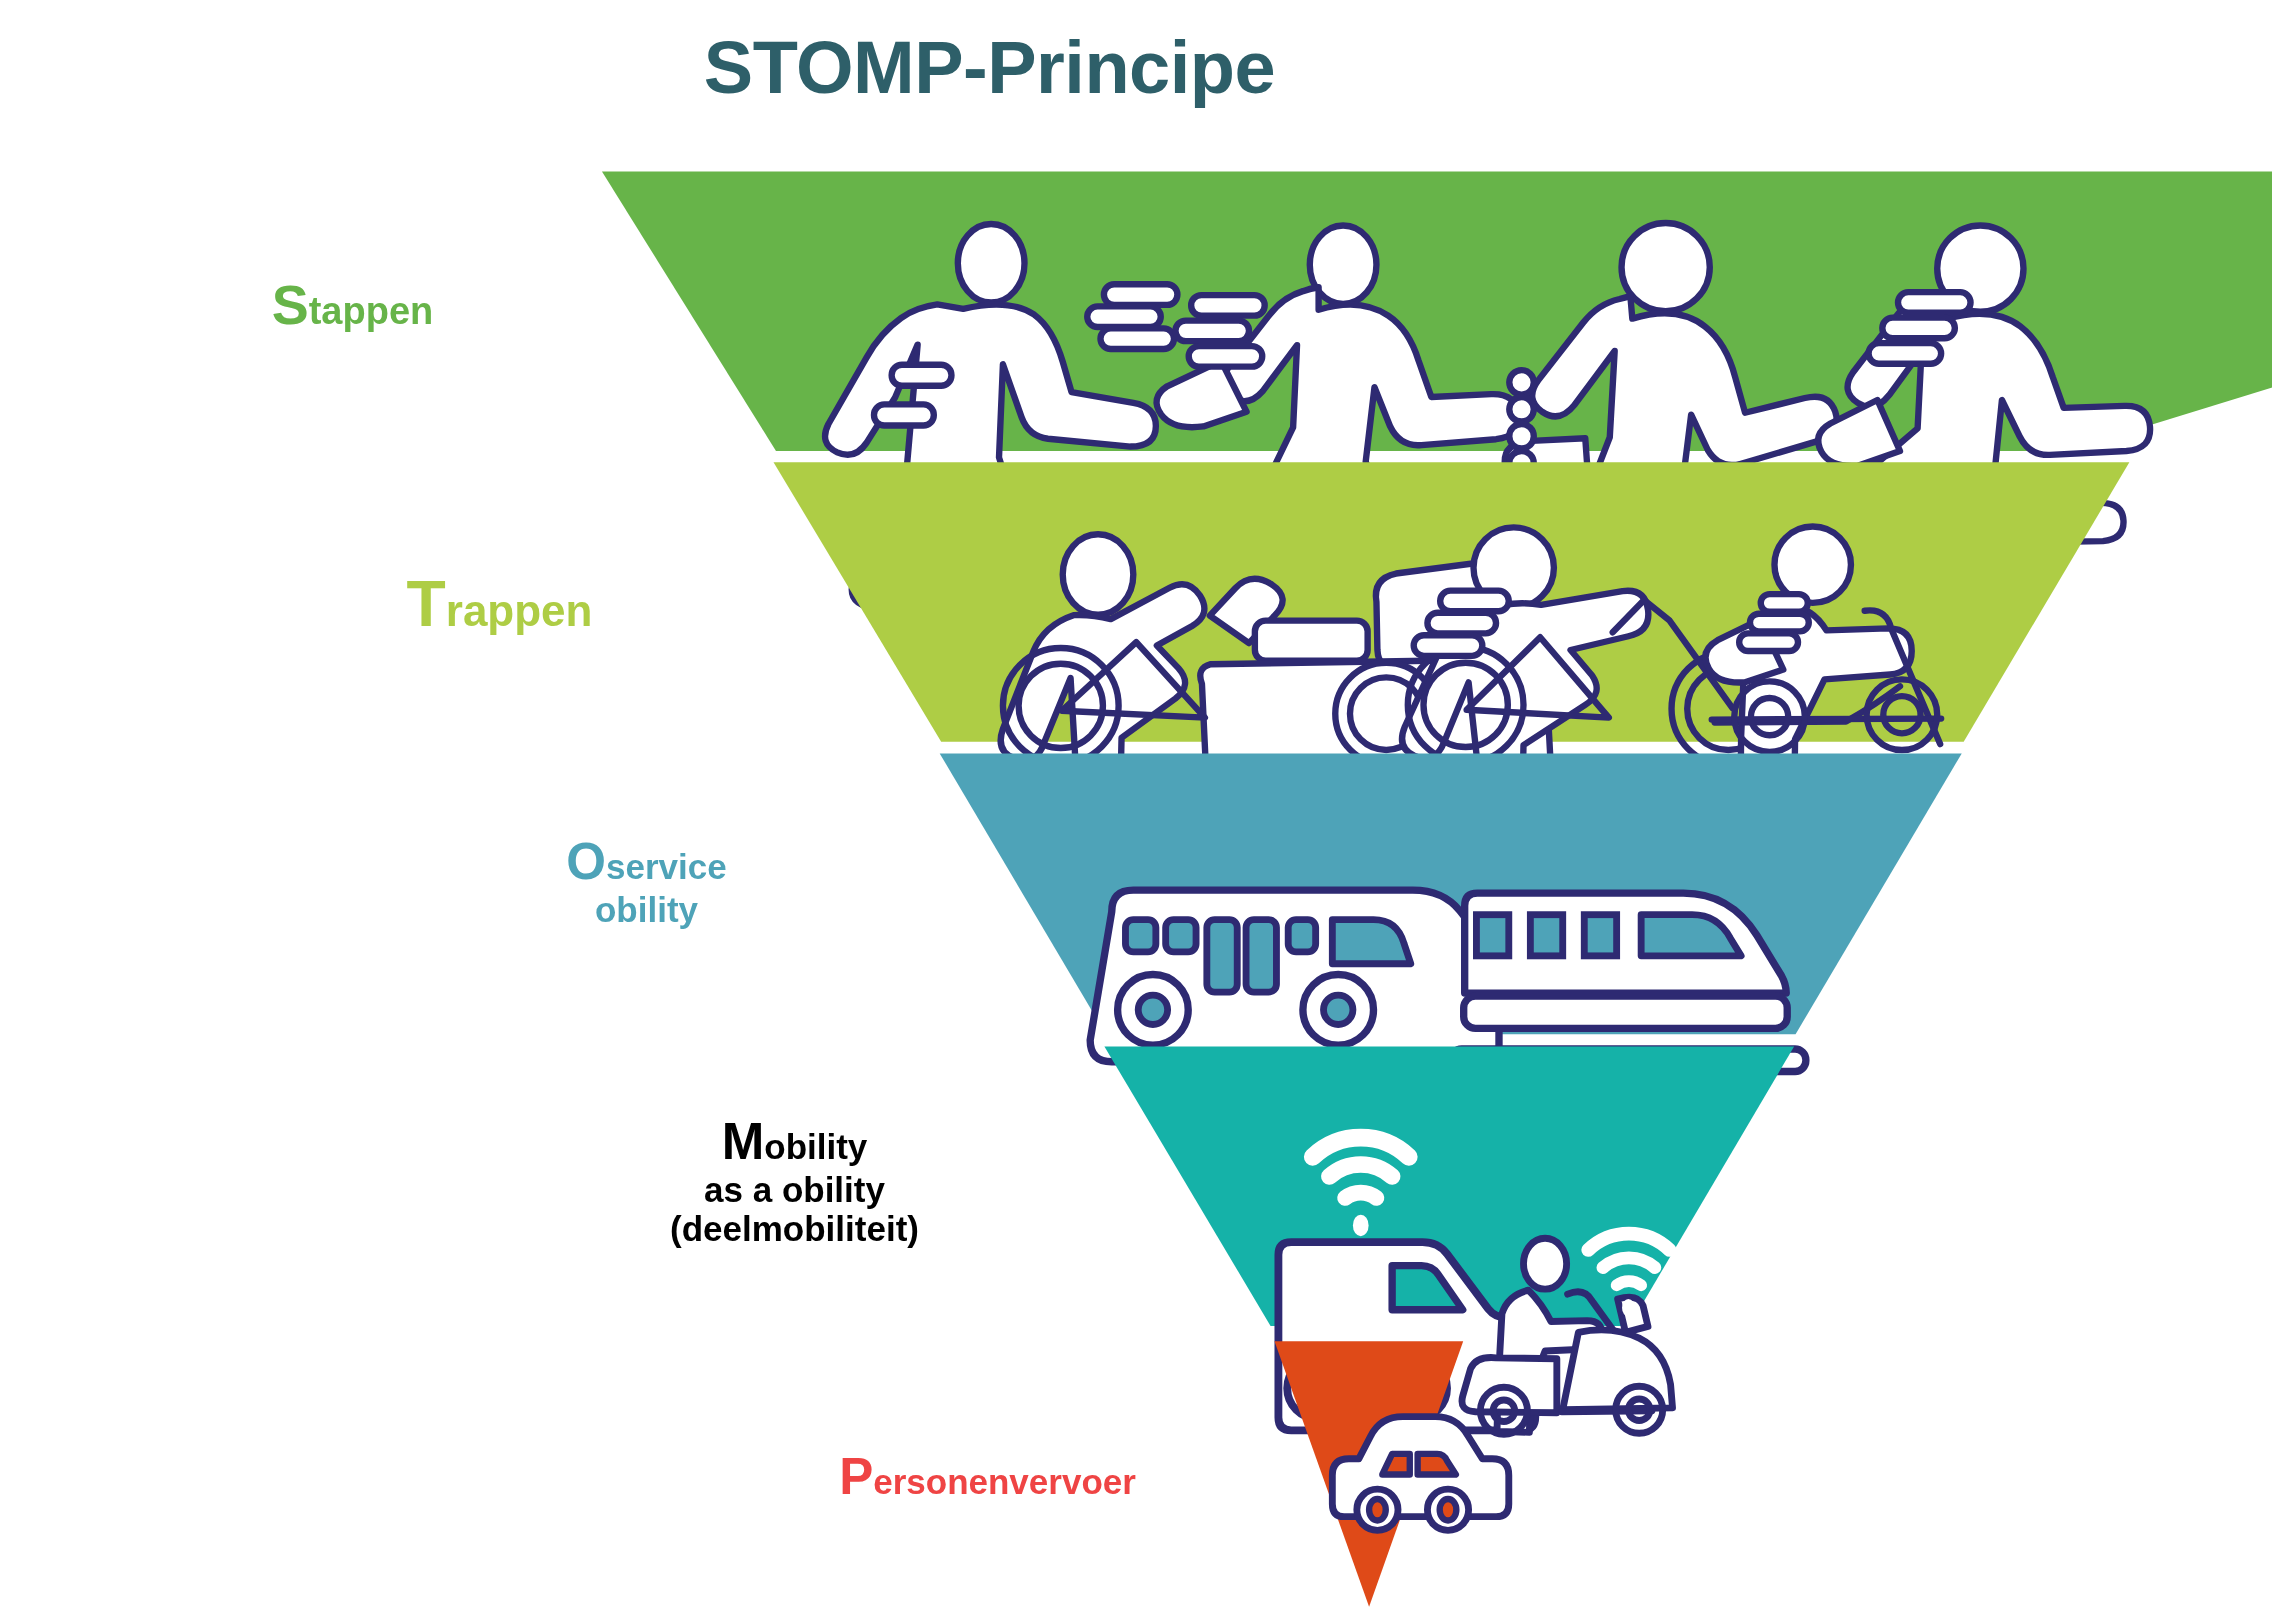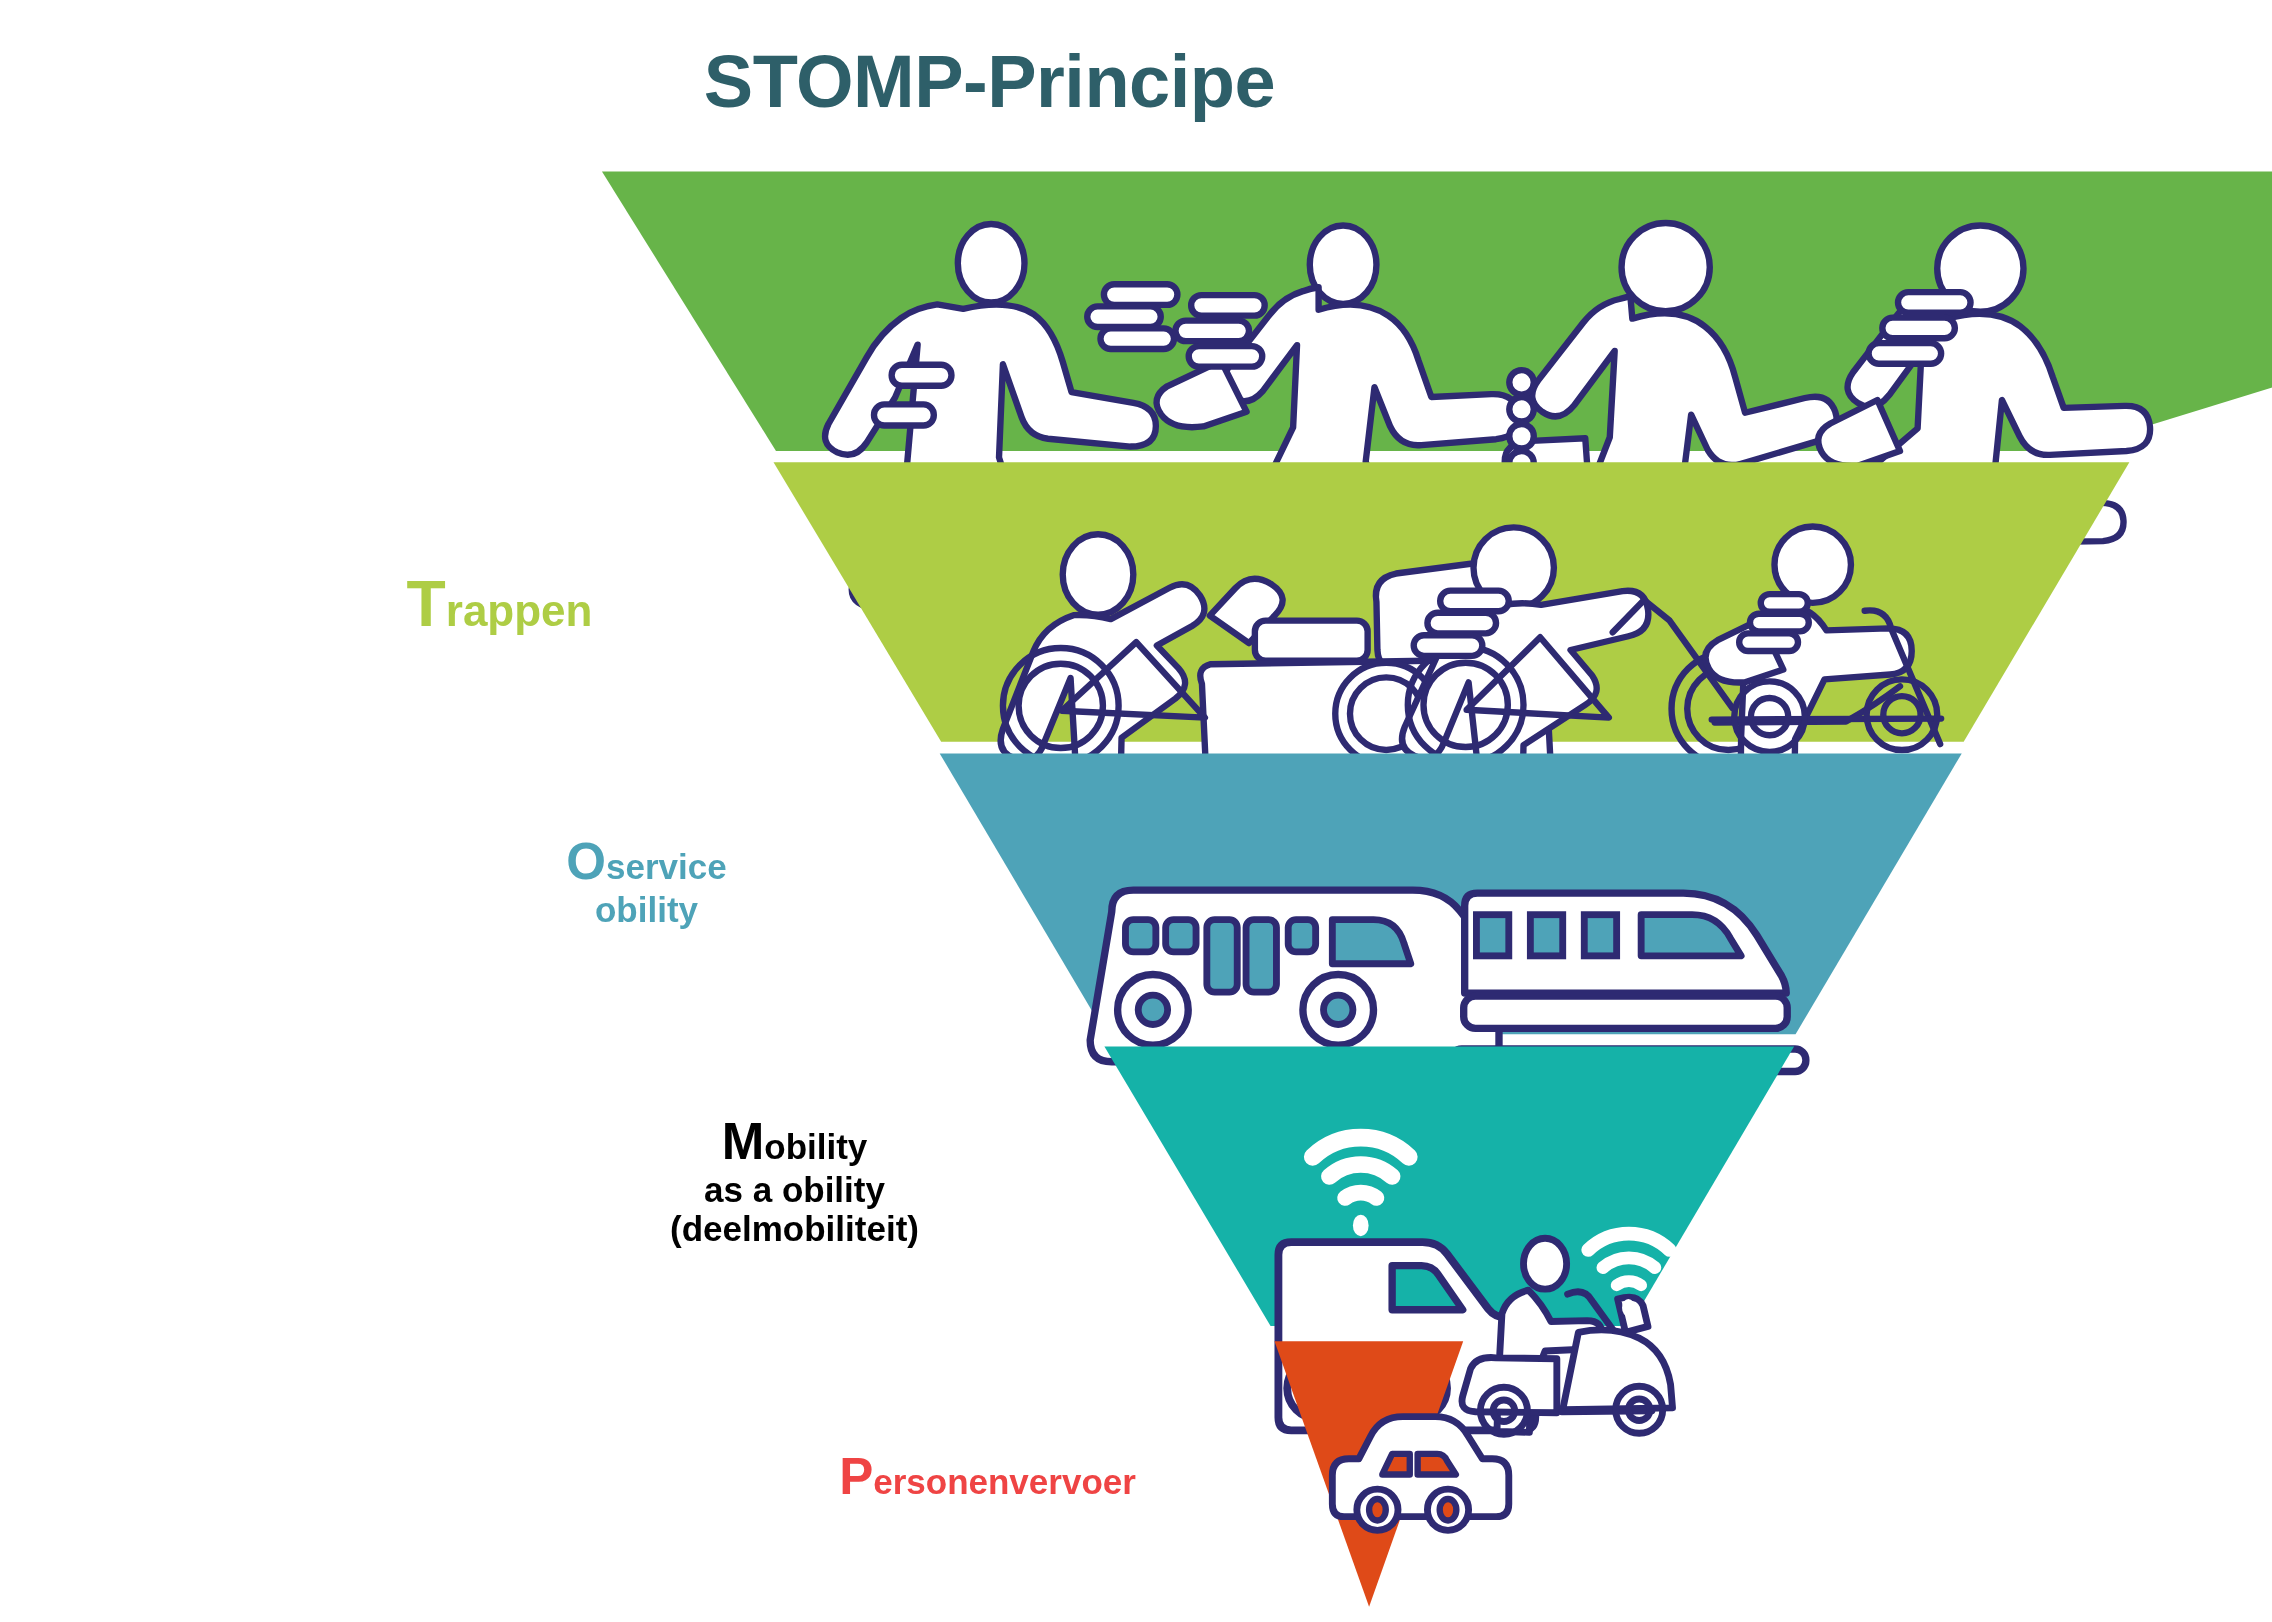--- a/index.html
+++ b/index.html
@@ -6,21 +6,21 @@
   body{
     width:2273px;height:1623px;position:relative;overflow:hidden;
     font-family:"Liberation Sans", sans-serif;
   }
   #stage{position:absolute;inset:0;}
   svg.funnel{position:absolute;left:0;top:0;width:2273px;height:1623px;display:block;}
 
   .title{
     position:absolute;left:0;top:24.5px;width:2273px;text-align:center;
     font-size:74px;font-weight:bold;letter-spacing:-0.5px;
-    color:#2e5f69;pointer-events:none;margin-top:14px;
+    color:#2e5f69;pointer-events:none;
   }
   
   .title-inner{display:inline-block;transform:translateX(-147px);}
 
   .lbl{
     position:absolute;text-align:center;line-height:1.12;
     font-weight:bold;white-space:nowrap;
   }
   .lbl .cap{font-size:1.46em;}
   .lbl .rest{font-size:1em;}
@@ -230,20 +230,23 @@
         <path d="M2840,2966 l36,0 l0,42 l-56,0 z" fill="#df4a18" stroke="#2e2a72" stroke-width="13" stroke-linejoin="round"></path>
         <path d="M2892,2966 l40,0 q14,0 20,14 l18,28 l-78,0 z" fill="#df4a18" stroke="#2e2a72" stroke-width="13" stroke-linejoin="round"></path>
         <circle cx="2810" cy="3080" r="42" fill="#ffffff" stroke="#2e2a72" stroke-width="14"></circle>
         <ellipse cx="2810" cy="3080" rx="17" ry="22" fill="#df4a18" stroke="#2e2a72" stroke-width="13"></ellipse>
         <circle cx="2954" cy="3080" r="42" fill="#ffffff" stroke="#2e2a72" stroke-width="14"></circle>
         <ellipse cx="2954" cy="3080" rx="17" ry="22" fill="#df4a18" stroke="#2e2a72" stroke-width="13"></ellipse>
       </g>
     </g>
   </svg>
 
+  <div class="lbl" id="lbl-s">
+    <span class="cap">S</span><span class="rest">tappen</span>
+  </div>
 
   <div class="lbl" id="lbl-t">
     <span class="cap">T</span><span class="rest">rappen</span>
   </div>
 
   <div class="lbl" id="lbl-o">
     <div><span class="cap">O</span><span class="rest">service</span></div>
     <div class="rest">obility</div>
   </div>
 

